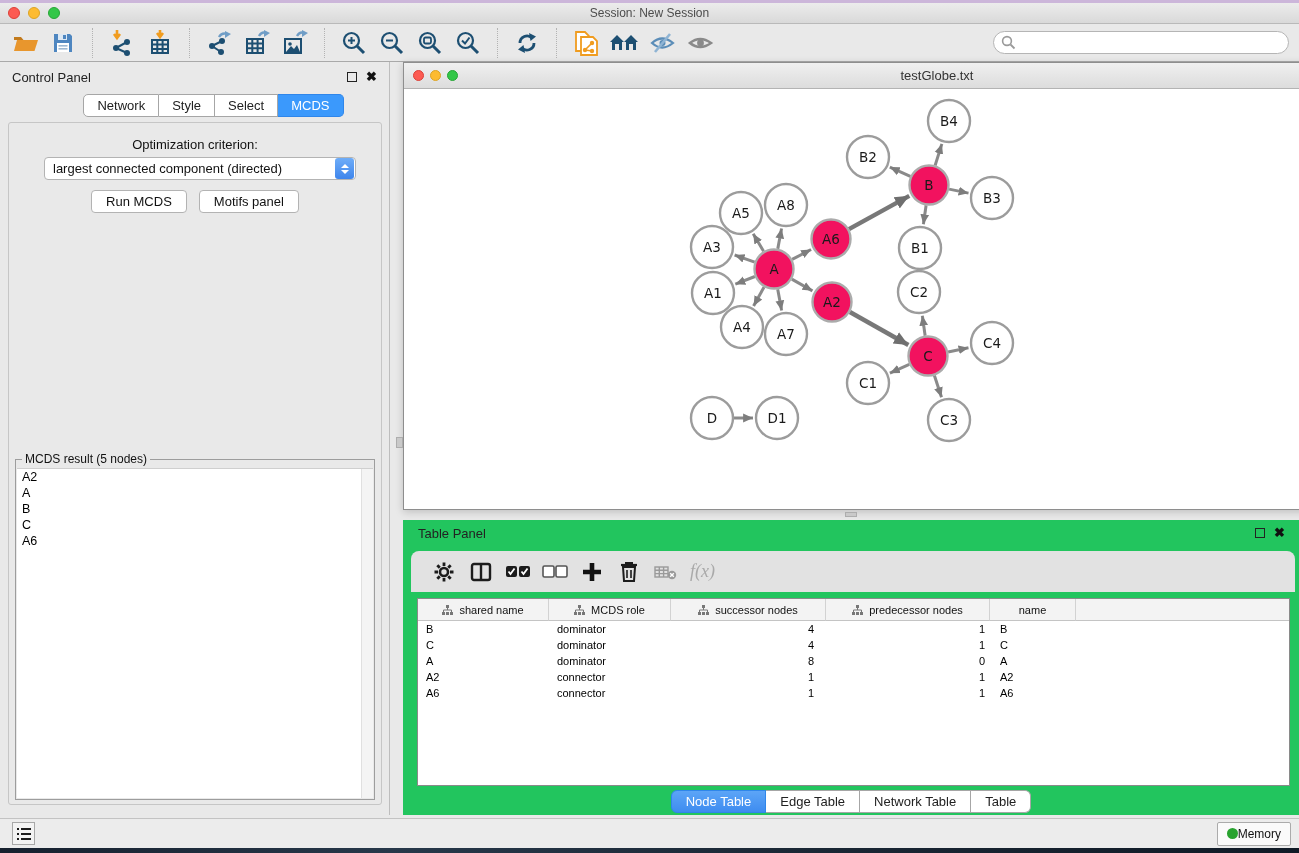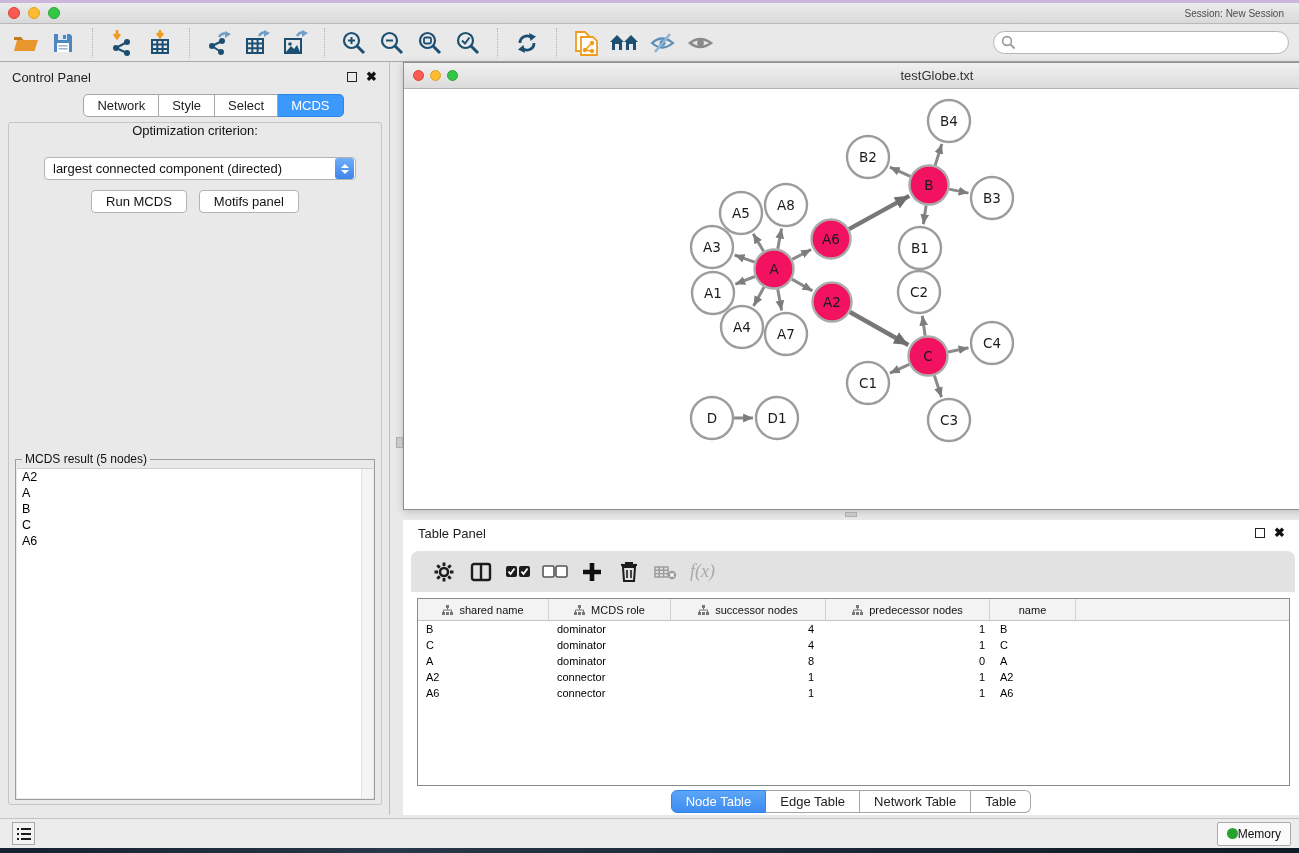--- a/index.html
+++ b/index.html
@@ -10,21 +10,21 @@
   
   .top-strip { position:absolute; left:0; top:0; width:1299px; height:3px; background:#ccb6da; }
   .titlebar { position:absolute; left:0; top:3px; width:1299px; height:21px;
     background:linear-gradient(#ececec,#d9d9d9); border-bottom:1px solid #b9b9b9;
     display:flex; align-items:center; }
   .lights { display:flex; gap:8px; margin-left:8px; }
   .light { width:12px; height:12px; border-radius:50%; }
   .light.red { background:#fc5b52; border:1px solid #dd4038; }
   .light.yellow { background:#fdbb30; border:1px solid #dda424; }
   .light.green { background:#33c748; border:1px solid #27a636; }
-  .titlebar-title { position:absolute; left:0; right:15px; text-align:right; font-size:10px; color:#4c4c4c; }
+  .titlebar-title { position:absolute; left:0; right:0; text-align:center; font-size:12px; color:#4c4c4c; }
 
   
   .toolbar { position:absolute; left:0; top:24px; width:1299px; height:38px; background:#e9e9e9;
     border-bottom:1px solid #a9a9a9; display:flex; align-items:center; }
   .tb-group { display:flex; align-items:center; padding:0 6px; }
   .tb-sep { width:1px; height:30px; border-left:1px dotted #b3b3b3; margin:0 4px; }
   .tb-btn { width:38px; height:32px; display:flex; align-items:center; justify-content:center; cursor:pointer; }
   .tb-btn svg { display:block; }
   .search-wrap { margin-left:auto; margin-right:10px; position:relative; }
   .search-input { width:296px; height:23px; border:1px solid #b5b5b5; border-radius:12px; background:#fff;
@@ -40,21 +40,21 @@
   .float-box { width:10px; height:10px; border:1.6px solid #222; background:transparent; }
   .close-x { font-size:13px; font-weight:bold; color:#111; line-height:10px; }
   .cp-tabs { display:flex; justify-content:center; margin-top:2px; }
   .tab { font-size:13px; color:#222; background:#fff; border:1px solid #a6a6a6; border-left:none;
     padding:3px 13px; cursor:pointer; }
   .tab:first-child { border-left:1px solid #a6a6a6; border-radius:5px 0 0 5px;margin-left:38px; }
   .tab:last-child { border-radius:0 5px 5px 0; }
   .tab.active { background:#3b99fc; border-color:#2f86ea; color:#fff; }
   .cp-content { position:absolute; left:8px; top:60px; width:374px; height:683px;
     border:1px solid #c6c6c6; border-radius:3px; }
-  .opt-label { text-align:center; font-size:13px; color:#111; }
+  .opt-label { text-align:center; margin-top:14px; font-size:13px; color:#111; }
   .dropdown { position:absolute; left:35px; top:34px; width:312px; height:23px; background:#fff;
     border:1px solid #b3b3b3; border-radius:4px; display:flex; align-items:center; cursor:pointer; }
   .dropdown-value { flex:1; font-size:13px; color:#111; padding-left:8px; white-space:nowrap; overflow:hidden; }
   .dropdown-stepper { width:19px; height:21px; border-radius:3px; margin-right:1px;
     background:linear-gradient(#6fadf8,#3e85ec); display:flex; flex-direction:column;
     align-items:center; justify-content:center; gap:2px; }
   .chev-up { width:0; height:0; border-left:4px solid transparent; border-right:4px solid transparent; border-bottom:4px solid #fff; }
   .chev-dn { width:0; height:0; border-left:4px solid transparent; border-right:4px solid transparent; border-top:4px solid #fff; }
   .cp-buttons { position:absolute; left:0; top:67px; width:100%; display:flex; justify-content:center; gap:12px; }
   .btn { font-size:13px; color:#111; background:#fff; border:1px solid #b3b3b3; border-radius:4px;
@@ -76,21 +76,21 @@
   .net-title { position:absolute; left:0; right:0; text-align:center; font-size:13px; color:#333; }
   .net-lights { display:flex; gap:6px; margin-left:9px; z-index:2; }
   .net-lights .light { width:11px; height:11px; }
   .net-canvas { position:absolute; left:1px; top:27px; width:893px; height:419px; background:#fff; }
   .resize-grip { position:absolute; right:2px; bottom:2px; width:12px; height:12px;
     background:repeating-linear-gradient(135deg, transparent 0 2px, #9a9a9a 2px 3px); cursor:nwse-resize; }
   .mini-thumb-v { position:absolute; left:396px; top:437px; width:7px; height:11px; background:#c9c9c9; border:1px solid #adadad; }
   .mini-thumb-h { position:absolute; left:845px; top:512px; width:12px; height:5px; background:#c9c9c9; border:1px solid #adadad; }
 
   
-  .table-panel { position:absolute; left:403px; top:520px; width:896px; height:295px; background:#ffffff; }
+  .table-panel { position:absolute; left:403px; top:520px; width:896px; height:295px; background:#22c55e; }
   .tp-header { height:26px; display:flex; align-items:center; padding:0 14px 0 15px; }
   .tp-title { font-size:13px; color:#222; }
   .tp-toolbar { position:absolute; left:8px; top:31px; width:884px; height:41px; background:#e2e2e2;
     border-radius:8px 8px 0 0; display:flex; align-items:center; padding-left:14px; }
   .tp-tool { width:37px; height:34px; display:flex; align-items:center; justify-content:center; cursor:pointer; }
   .fx-label { font-family:"Liberation Serif", serif; font-style:italic; font-size:18px; color:#a9a9a9; margin-left:6px; }
   .node-table { position:absolute; left:14px; top:78px; width:873px; height:188px; background:#fff;
     border:1px solid #8a8a8a; overflow:hidden; }
   .tbl-grid { display:grid; grid-template-columns:131px 122px 155px 164px 86px 1fr; }
   .tbl-head .cell { background:#f3f3f3; border-right:1px solid #d2d2d2; border-bottom:1px solid #c4c4c4;

